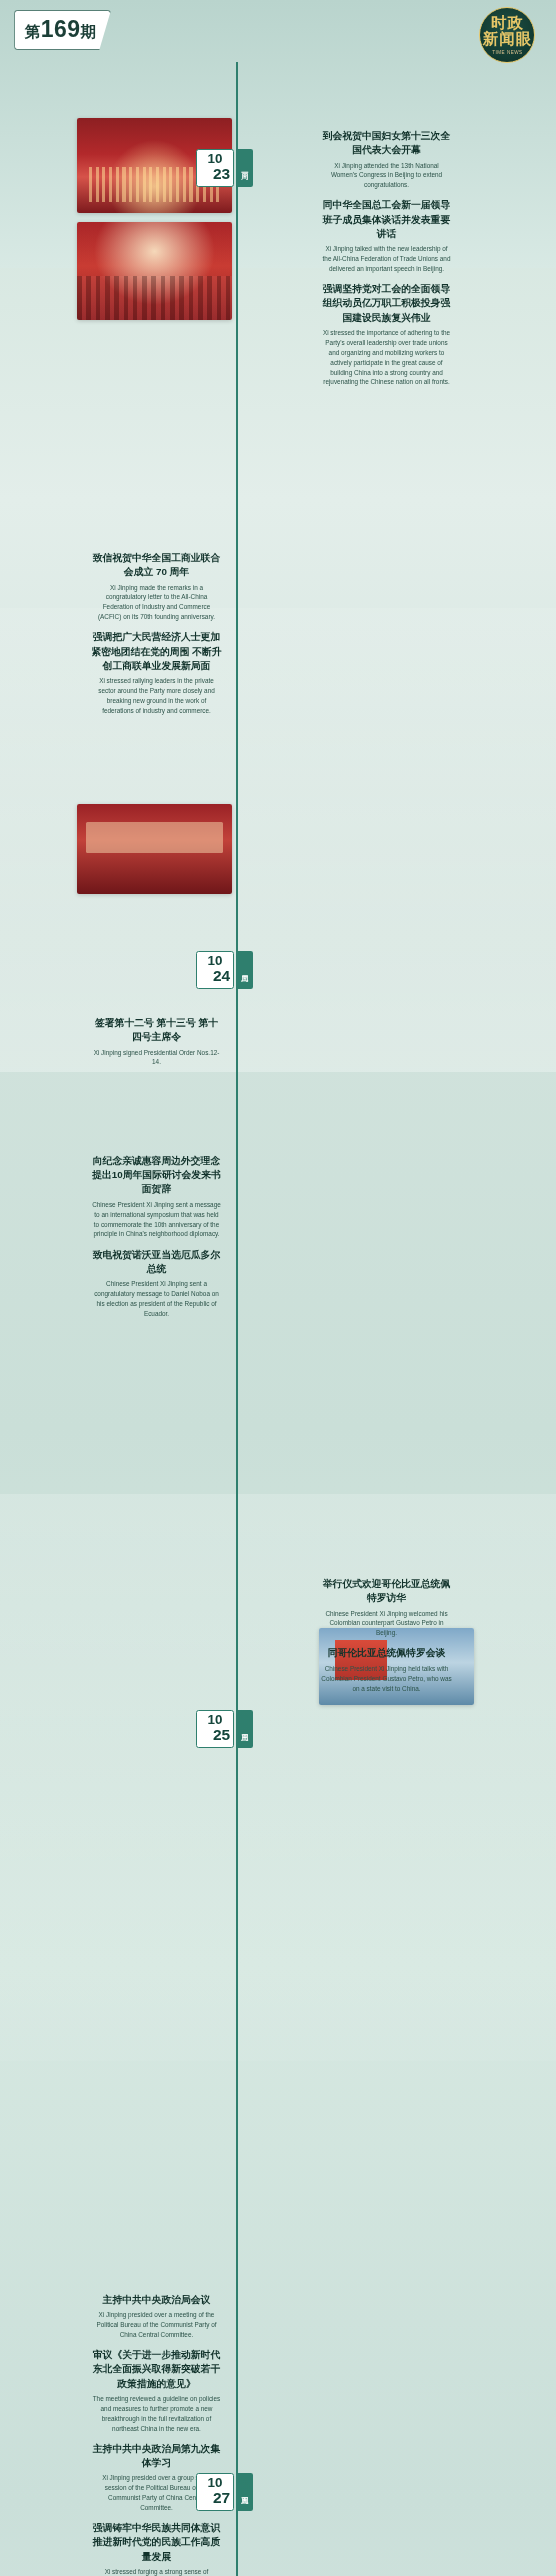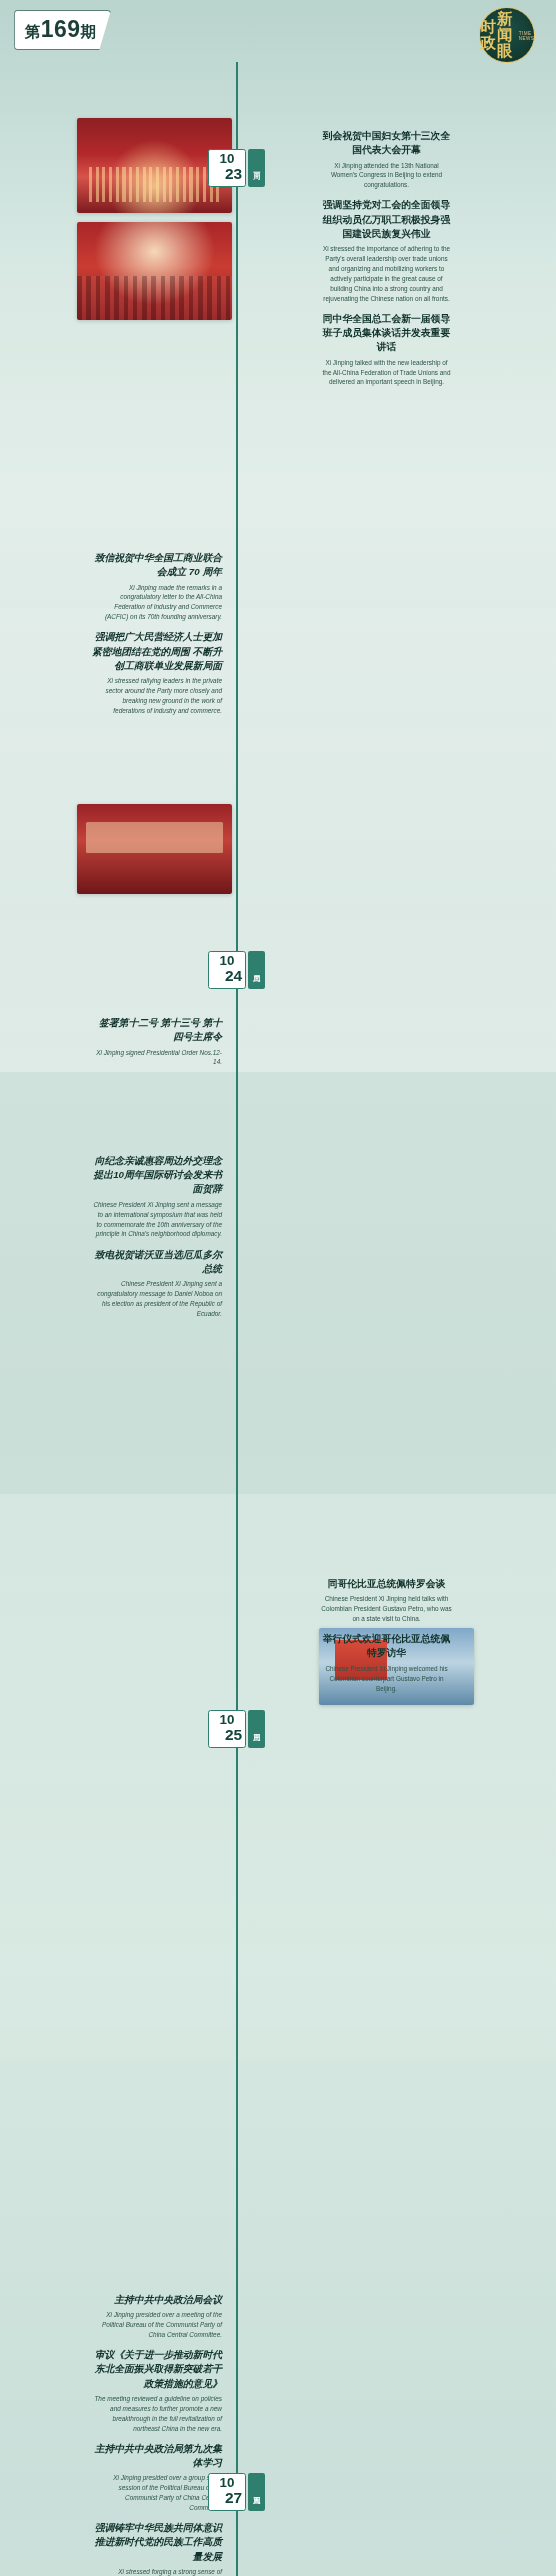--- a/index.html
+++ b/index.html
@@ -44,39 +44,39 @@
   }
   .issue-badge .num { font-size:23px; }
 
   .logo {
     position:absolute;
     right:20.6px; top:7.2px;
     width:56px; height:56px;
     border-radius:50%;
     background:radial-gradient(circle at 50% 40%, #1d4f44 0%, #123a31 70%, #0d2a24 100%);
     color:#e7c768;
-    display:flex; 
+    display:flex; flex-direction:column;
     align-items:center; justify-content:center;
     border:1.5px solid #e7c768;
   }
   .logo .l1 { font-size:15.5px; font-weight:bold; letter-spacing:1px; line-height:1.05; }
   .logo .l2 { font-size:4.6px; letter-spacing:0.5px; margin-top:2.6px; color:#d8c08f; }
 
   
   .tl-line {
     position:absolute;
     left:236px;
     top:62px;
     width:2.1px;
     height:3153px;
     background:#2f7f6e;
   }
   .date-chip {
     position:absolute;
-    left:208px;
+    left:196px;
     width:58px;
     display:flex;
     align-items:stretch;
     z-index:6;
   }
   .date-chip .dbox {
     background:#ffffff;
     border:1px solid #2f7f6e;
     border-radius:2.6px;
     width:38px;
@@ -143,21 +143,21 @@
     position:absolute; left:10%; top:15%; width:34%; height:52%;
     background:linear-gradient(180deg,#d94b3a,#b2332a);
   }
 
   
   .card {
     position:absolute;
     width:131px;
     z-index:5;
   }
-  .card.left  { left:91px;  text-align:right;font-style:italic; }
+  .card.left  { left:91px;  text-align:center; }
   .card.right { left:321px;  text-align:center; }
   .card h3 {
     margin:0 0 3.1px;
     font-size:9.8px;
     line-height:1.45;
     font-weight:bold;
     color:#11322b;
   }
   .card p.en {
     margin:0 0 7.2px;
@@ -225,27 +225,27 @@
   <div class="photo ph-hall" style="left:77px; top:222px; width:155px; height:98px;"></div>
   <div class="photo ph-meet" style="left:77px; top:804px; width:155px; height:90px;"></div>
   <div class="photo ph-flag" style="left:319px; top:1628px; width:155px; height:77px;"></div>
 
   <div class="card right" style="top:129px">
     <div class="para">
       <h3>到会祝贺中国妇女第十三次全国代表大会开幕</h3>
       <p class="en">Xi Jinping attended the 13th National Women's Congress in Beijing to extend congratulations.</p>
     </div>
     <div class="para">
+      <h3>同中华全国总工会新一届领导班子成员集体谈话并发表重要讲话</h3>
+      <p class="en">Xi Jinping talked with the new leadership of the All-China Federation of Trade Unions and delivered an important speech in Beijing.</p>
+    </div>
+    <div class="para">
       <h3>强调坚持党对工会的全面领导 组织动员亿万职工积极投身强国建设民族复兴伟业</h3>
       <p class="en">Xi stressed the importance of adhering to the Party's overall leadership over trade unions and organizing and mobilizing workers to actively participate in the great cause of building China into a strong country and rejuvenating the Chinese nation on all fronts.</p>
     </div>
-    <div class="para">
-      <h3>同中华全国总工会新一届领导班子成员集体谈话并发表重要讲话</h3>
-      <p class="en">Xi Jinping talked with the new leadership of the All-China Federation of Trade Unions and delivered an important speech in Beijing.</p>
-    </div>
   </div>
 
   <div class="card left" style="top:551px">
     <div class="para">
       <h3>致信祝贺中华全国工商业联合会成立 70 周年</h3>
       <p class="en">Xi Jinping made the remarks in a congratulatory letter to the All-China Federation of Industry and Commerce (ACFIC) on its 70th founding anniversary.</p>
     </div>
     <div class="para">
       <h3>强调把广大民营经济人士更加紧密地团结在党的周围 不断升创工商联单业发展新局面</h3>
       <p class="en">Xi stressed rallying leaders in the private sector around the Party more closely and breaking new ground in the work of federations of industry and commerce.</p>
@@ -265,27 +265,27 @@
       <p class="en">Chinese President Xi Jinping sent a message to an international symposium that was held to commemorate the 10th anniversary of the principle in China's neighborhood diplomacy.</p>
     </div>
     <div class="para">
       <h3>致电祝贺诺沃亚当选厄瓜多尔总统</h3>
       <p class="en">Chinese President Xi Jinping sent a congratulatory message to Daniel Noboa on his election as president of the Republic of Ecuador.</p>
     </div>
   </div>
 
   <div class="card right" style="top:1577px">
     <div class="para">
+      <h3>举行仪式欢迎哥伦比亚总统佩特罗访华</h3>
+      <p class="en">Chinese President Xi Jinping welcomed his Colombian counterpart Gustavo Petro in Beijing.</p>
+    </div>
+    <div class="para">
       <h3>同哥伦比亚总统佩特罗会谈</h3>
       <p class="en">Chinese President Xi Jinping held talks with Colombian President Gustavo Petro, who was on a state visit to China.</p>
     </div>
-    <div class="para">
-      <h3>举行仪式欢迎哥伦比亚总统佩特罗访华</h3>
-      <p class="en">Chinese President Xi Jinping welcomed his Colombian counterpart Gustavo Petro in Beijing.</p>
-    </div>
   </div>
 
   <div class="card left" style="top:2293px">
     <div class="para">
       <h3>主持中共中央政治局会议</h3>
       <p class="en">Xi Jinping presided over a meeting of the Political Bureau of the Communist Party of China Central Committee.</p>
     </div>
     <div class="para">
       <h3>审议《关于进一步推动新时代东北全面振兴取得新突破若干政策措施的意见》</h3>
       <p class="en">The meeting reviewed a guideline on policies and measures to further promote a new breakthrough in the full revitalization of northeast China in the new era.</p>

